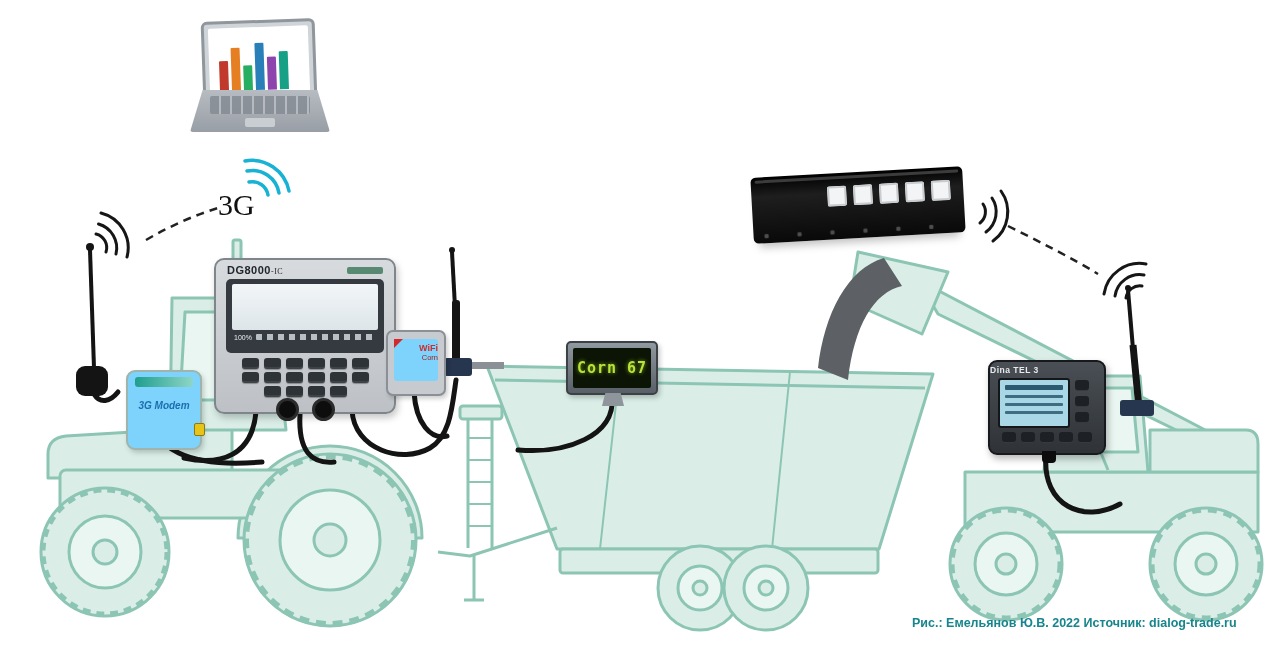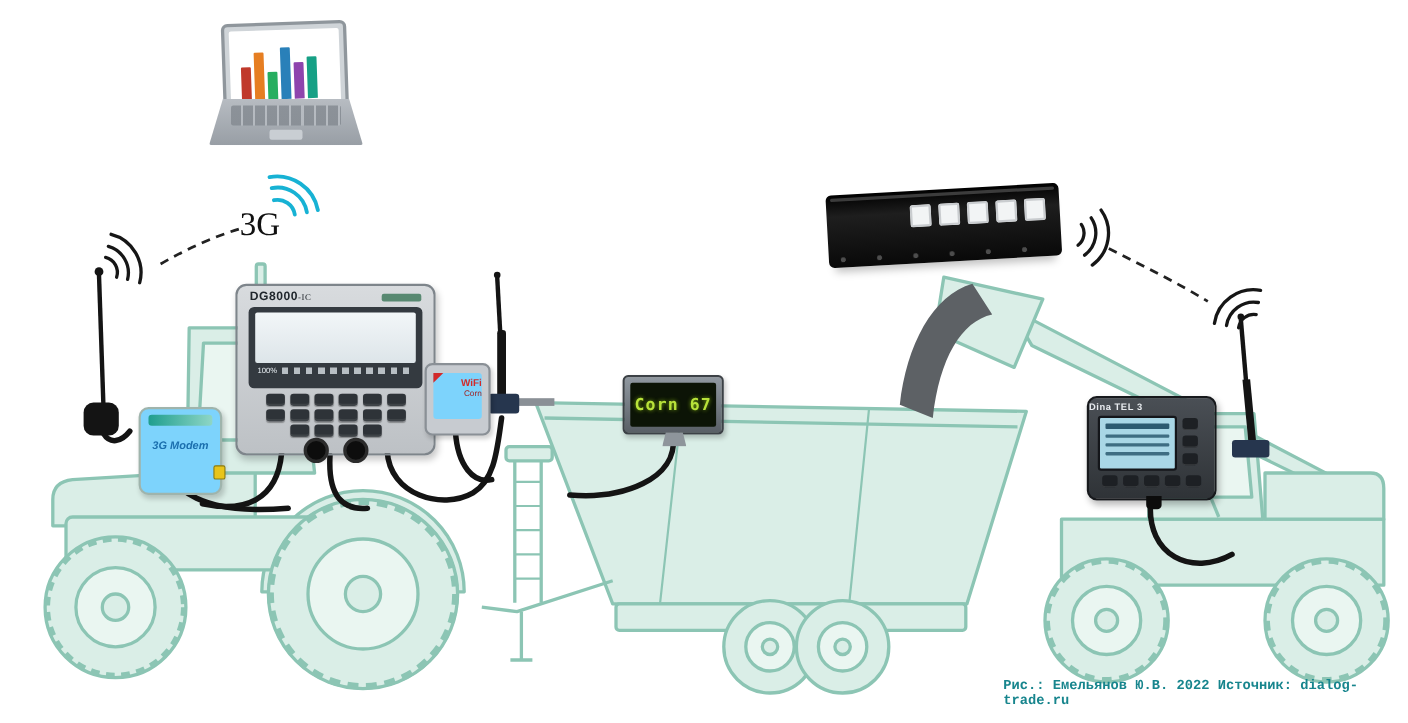--- a/index.html
+++ b/index.html
@@ -106,21 +106,21 @@
             border:2px solid #14161a;border-radius:3px;padding:5px;display:flex;flex-direction:column;gap:5px;}
   .d-screen i{display:block;height:3px;background:#2c5a70;border-radius:1px;opacity:.85;}
   .d-screen i.hd{height:5px;opacity:1;}
   .d-sidekeys{display:flex;flex-direction:column;gap:5px;padding-top:2px;}
   .d-bottomkeys{display:flex;gap:5px;justify-content:center;margin-top:4px;}
   .dk{width:14px;height:11px;background:#1d2024;border-radius:3px;box-shadow:inset 0 -1px 0 rgba(255,255,255,.12);}
   .d-conn{position:absolute;left:52px;bottom:-10px;width:14px;height:12px;background:#0c0c0c;border-radius:0 0 4px 4px;}
 
   
   .caption{position:absolute;left:912px;top:616px;font-size:12.5px;font-weight:bold;
-           color:var(--caption-teal,#17858d);font-family:Liberation Mono, monospace;}
+           color:var(--caption-teal,#17858d);}
 </style>
 </head>
 <body>
 
 <div class="stage">
 
   <svg class="layer vehicles" viewBox="0 0 1280 657">
     <g class="outline">
       <path d="M48,478 L48,454 Q48,438 66,436 L232,426 L232,478 Z"></path>
       <path d="M172,298 L272,298 L286,430 L170,430 Z"></path>

